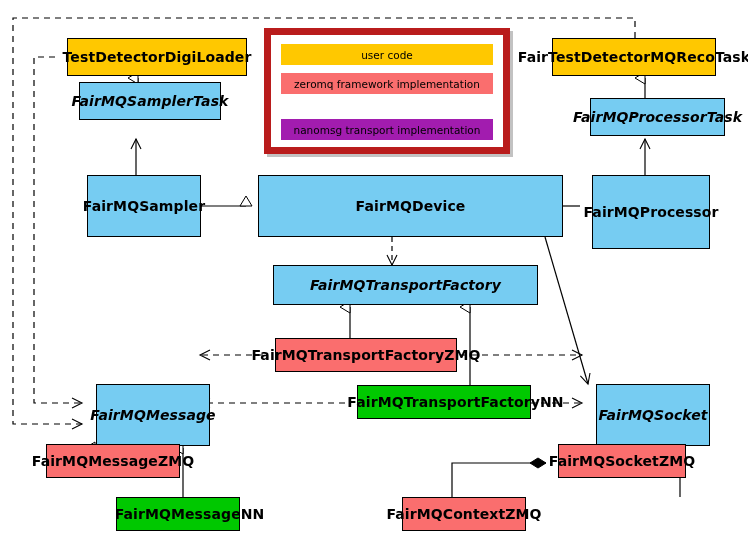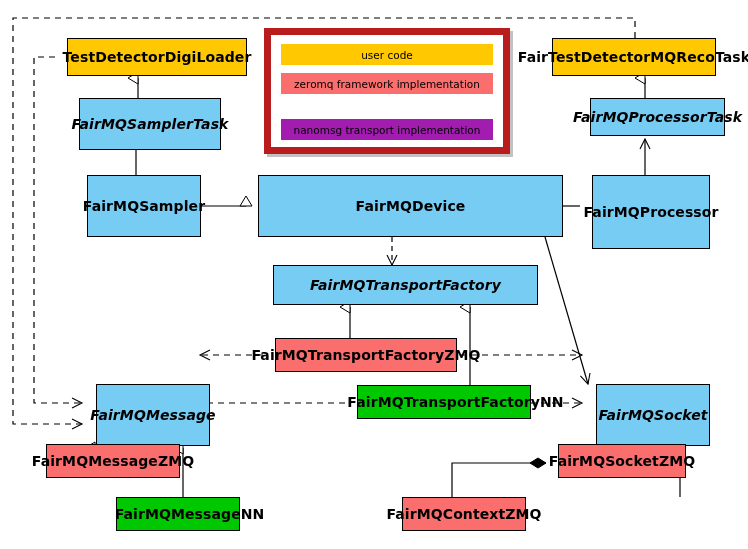--- a/index.html
+++ b/index.html
@@ -183,21 +183,21 @@
   </div>
 
   <div class="node usercode" style="left:55px;top:38px;width:180px;height:38px;">
     <span>TestDetectorDigiLoader</span>
   </div>
 
   <div class="node usercode" style="left:540px;top:38px;width:164px;height:38px;">
     <span>FairTestDetectorMQRecoTask</span>
   </div>
 
-  <div class="node framework abstract" style="left:67px;top:98px;width:142px;height:52px;">
+  <div class="node framework abstract" style="left:67px;top:82px;width:142px;height:38px;">
     <span>FairMQSamplerTask</span>
   </div>
 
   <div class="node framework abstract" style="left:578px;top:98px;width:135px;height:38px;">
     <span>FairMQProcessorTask</span>
   </div>
 
   <div class="node framework" style="left:246px;top:175px;width:305px;height:62px;">
     <span>FairMQDevice</span>
   </div>

